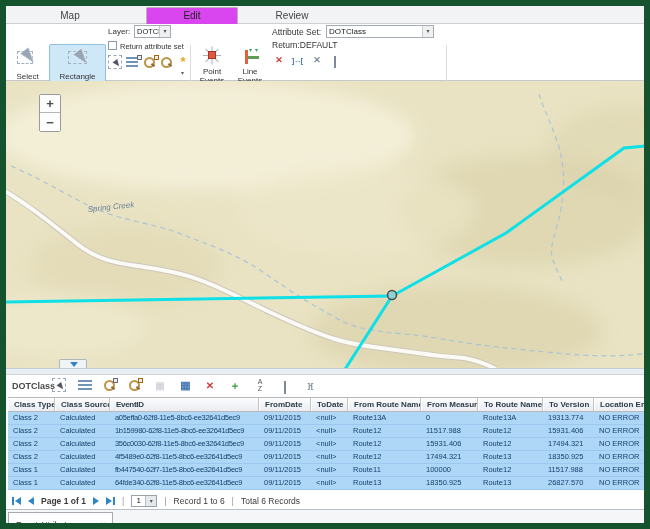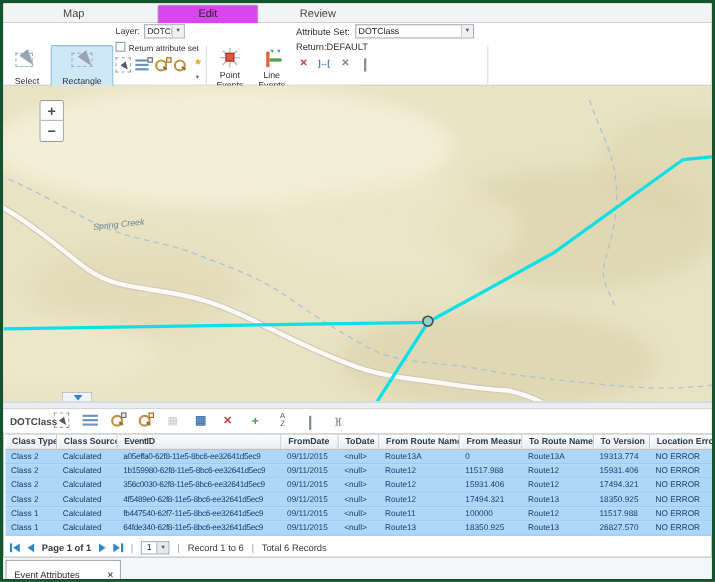--- a/index.html
+++ b/index.html
@@ -1,18 +1,18 @@
 <!DOCTYPE html>
 <html><head>
 <meta charset="utf-8">
 <style>
   * { box-sizing: border-box; margin: 0; padding: 0; }
   html,body { background:#888; }
   body { font-family: "Liberation Sans", sans-serif; }
-  .window { position:relative; width:650px; height:529px; background:#fff; border:3px solid #14532d; overflow:hidden; margin:0 auto; }
+  .window { position:relative; width:650px; height:529px; background:#fff; border:6px solid #14532d; overflow:hidden; margin:0 auto; }
 
   
   .tabbar { position:absolute; left:0; top:0; width:100%; height:18px; background:#f2f3f4; border-bottom:1px solid #cfcfcf; }
   .rtab { position:absolute; top:2px; height:16px; line-height:15px; font-size:10px; color:#444; text-align:center; cursor:default; }
   .rtab.t-map { left:30px; width:68px; }
   .rtab.t-edit { left:140px; width:92px; background:#d946ef; border:1px solid #b5b5b5; border-bottom:none; top:1px; height:18px; color:#222; border-radius:2px 2px 0 0; }
   .rtab.t-review { left:250px; width:72px; }
 
   
   .ribbon { position:absolute; left:0; top:18px; width:100%; height:57px; background:#fff; border-bottom:1px solid #c9c9c9; }

